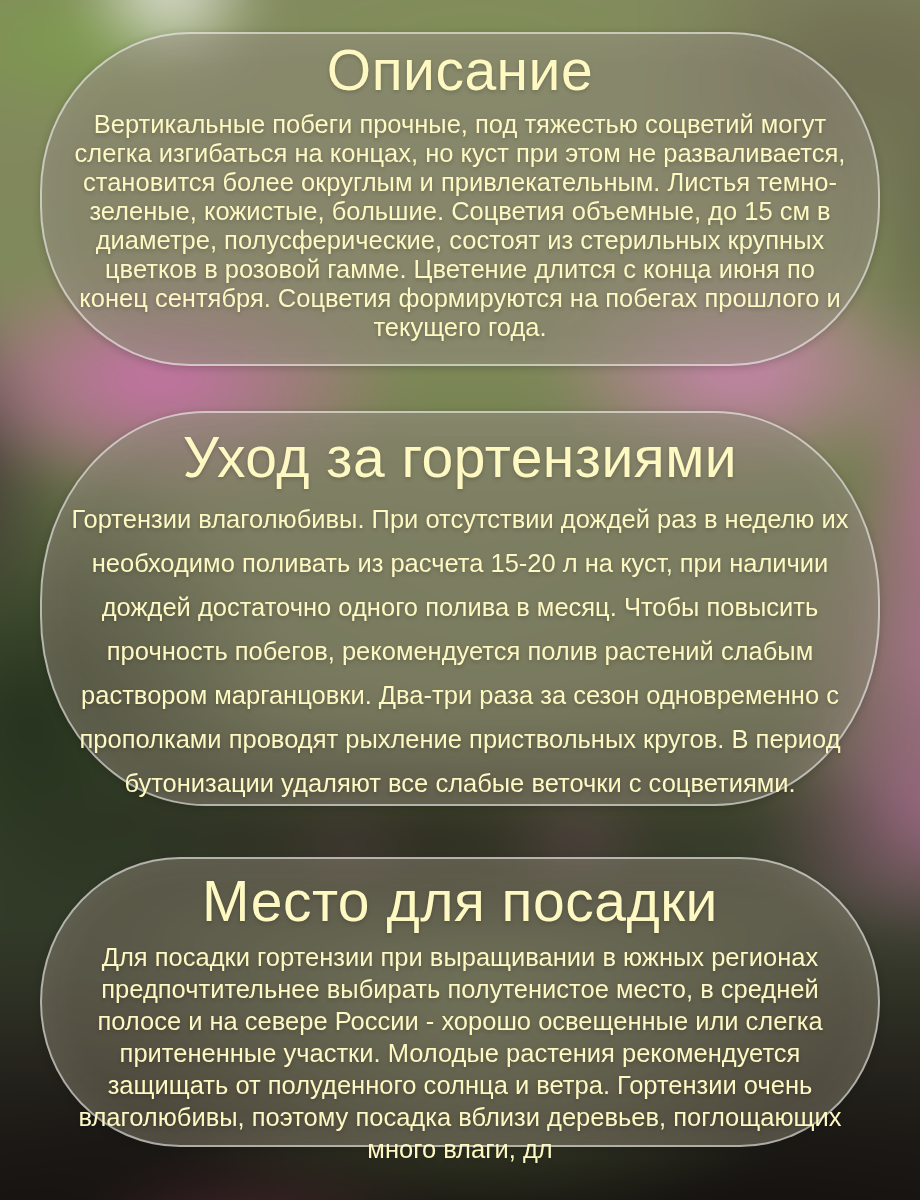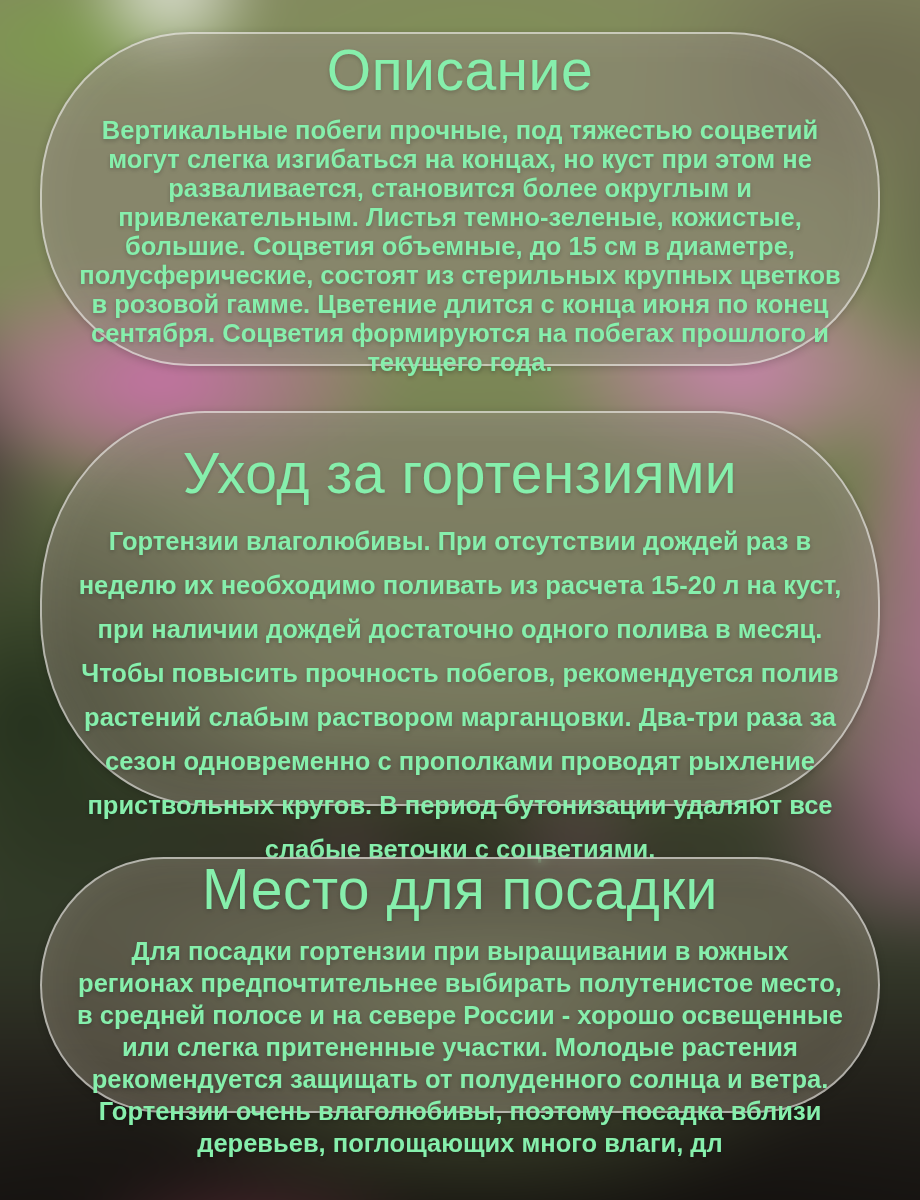--- a/index.html
+++ b/index.html
@@ -37,45 +37,45 @@
       linear-gradient(180deg, #858962 0%, #7e8958 32%, #5f6c42 55%, #3c4430 72%, #23211b 85%, #141110 100%);
   }
   .panel {
     position: absolute; left: 40px; width: 840px;
     box-sizing: border-box;
     background: rgba(150,140,115,0.40);
     -webkit-backdrop-filter: blur(5px) saturate(0.65) brightness(0.97);
     backdrop-filter: blur(5px) saturate(0.65) brightness(0.97);
     border: 2px solid rgba(255,255,255,0.55);
     box-shadow: inset 0 0 45px rgba(255,255,255,0.08), 0 2px 8px rgba(0,0,0,0.18);
-    color: #86efac;
+    color: #fef9c3;
     text-align: center;
   }
   .panel h1 {
     margin: 0;
     font-weight: 300;
     font-size: 57px;
     line-height: 60px;
     letter-spacing: 0.5px;
     text-shadow: 0 2px 4px rgba(0,0,0,0.18);
   }
   .panel p {
-    margin: 16px;
+    margin: 10px;
     padding: 0 18px;
-    font-weight: bold;
+    font-weight: normal;
     font-size: 25.5px;
     text-shadow: 0 2px 4px rgba(0,0,0,0.22);
   }
   .p1 { top: 32px;  height: 334px; border-radius: 150px / 160px; padding-top: 6px; }
   .p1 h1 { margin-bottom: 2px; }
   .p1 p  { line-height: 29px; }
-  .p2 { top: 411px; height: 395px; border-radius: 165px / 190px; padding-top: 30px; }
+  .p2 { top: 411px; height: 395px; border-radius: 165px / 190px; padding-top: 14px; }
   .p2 h1 { margin-bottom: 6px; }
   .p2 p  { line-height: 44px; }
-  .p3 { top: 857px; height: 256px; border-radius: 145px / 150px; }
+  .p3 { top: 857px; height: 290px; border-radius: 145px / 150px; padding-top: 12px; }
   .p3 h1 { margin-bottom: 8px; }
   .p3 p  { line-height: 32px; }
   .logo {
     position: absolute;
     left: 518px; top: 1086px;
     width: 400px; height: 112px;
     z-index: 5;
   }
   .logo svg { display: block; width: 100%; height: 100%; overflow: visible; }
   .logo text {

